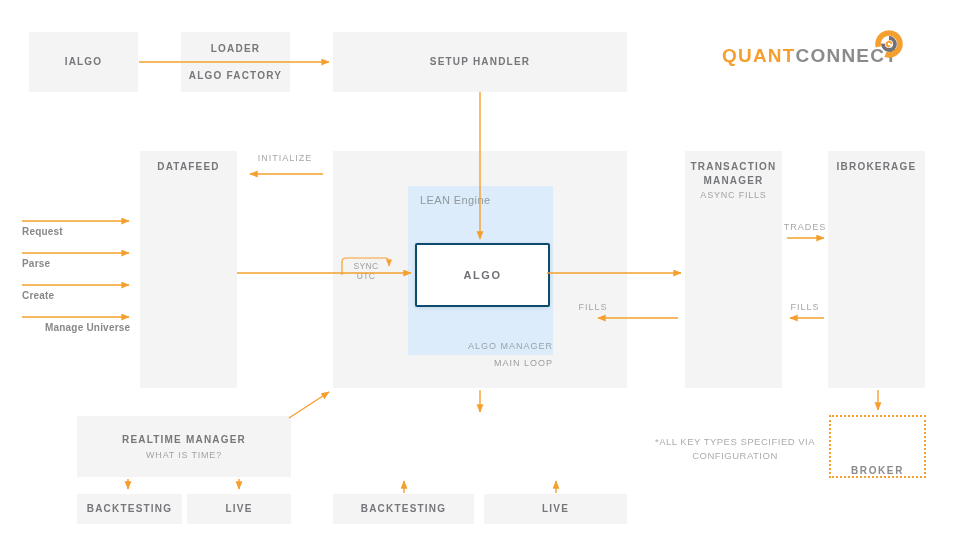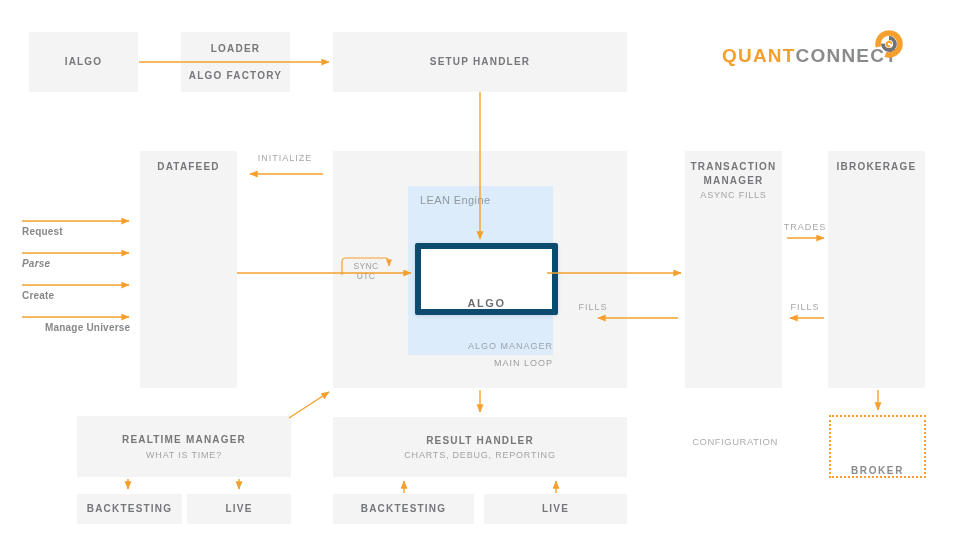--- a/index.html
+++ b/index.html
@@ -17,23 +17,23 @@
     text-align:center;line-height:1.35;
   }
   .box .subtitle{
     font-size:9px;font-weight:normal;letter-spacing:0.8px;color:#A2A3A6;
     text-align:center;margin-top:3px;
   }
   .loader-box{justify-content:space-between;padding:10px 0;box-sizing:border-box;}
   .lean-panel{position:absolute;background:#DCECFA;}
   .lean-title{position:absolute;font-size:11px;color:#8F98A0;letter-spacing:0.4px;}
   .algo-box{
-    position:absolute;background:#ffffff;border:6px solid #0c4a6e;border-radius:2px;
+    position:absolute;background:#ffffff;border:2px solid #0c4a6e;border-radius:2px;
     box-shadow:0 1px 4px rgba(0,0,0,0.10);
-    display:flex;align-items:flex-end;justify-content:center;
+    display:flex;align-items:center;justify-content:center;
   }
   .algo-box .title{font-size:11px;font-weight:bold;letter-spacing:1.6px;color:#6F7073;}
   .small-caption{position:absolute;font-size:9px;letter-spacing:1px;color:#9AA3AC;text-align:right;}
   .conn-label{position:absolute;font-size:9px;letter-spacing:1px;color:#A6A7A9;text-align:center;}
   .feed-label{position:absolute;font-size:10px;font-weight:bold;letter-spacing:0.2px;color:#87888B;}
   .sync-label{position:absolute;font-size:8.5px;letter-spacing:0.3px;color:#9C9D9F;text-align:center;}
   .footnote{position:absolute;font-size:9.5px;letter-spacing:0.5px;color:#ABACAE;text-align:center;line-height:1.45;}
   .broker-box{
     position:absolute;background:#ffffff;border:2px dotted #F5A02E;box-sizing:border-box;
     display:flex;align-items:center;justify-content:center;
@@ -69,21 +69,21 @@
     <circle cx="17" cy="17" r="11" fill="none" stroke="#F5A02E" stroke-width="5.5" stroke-dasharray="58 12" transform="rotate(165 17 17)"></circle>
     <circle cx="17" cy="17" r="6" fill="none" stroke="#717275" stroke-width="3.8" stroke-dasharray="28 10" transform="rotate(-90 17 17)"></circle>
     <circle cx="17" cy="17" r="2.3" fill="none" stroke="#F5A02E" stroke-width="2" stroke-dasharray="11 4" transform="rotate(60 17 17)"></circle>
   </svg>
 
   <div class="box top-align" style="left:140px;top:151px;width:97px;height:237px;">
     <div class="title">DATAFEED</div>
   </div>
 
   <div class="feed-label" style="left:22px;top:226px;">Request</div>
-  <div class="feed-label" style="left:22px;top:258px;font-style:italic;">Parse</div>
+  <div class="feed-label" style="left:22px;top:258px;">Parse</div>
   <div class="feed-label" style="left:22px;top:290px;">Create</div>
   <div class="feed-label" style="left:22px;top:322px;padding-left:23px;">Manage Universe</div>
 
   <div class="box" style="left:333px;top:151px;width:294px;height:237px;"></div>
 
   <div class="lean-panel" style="left:408px;top:186px;width:145px;height:169px;"></div>
   <div class="lean-title" style="left:420px;top:194px;">LEAN Engine</div>
 
   <div class="algo-box" style="left:415px;top:243px;width:131px;height:60px;">
     <div class="title">ALGO</div>
@@ -113,33 +113,30 @@
     <div class="subtitle">WHAT IS TIME?</div>
   </div>
 
   <div class="box" style="left:77px;top:494px;width:105px;height:30px;">
     <div class="title">BACKTESTING</div>
   </div>
   <div class="box" style="left:187px;top:494px;width:104px;height:30px;">
     <div class="title">LIVE</div>
   </div>
 
-  <div class="box" style="left:333px;top:417px;width:294px;height:60px;">
-    <div class="title">RESULT HANDLER</div>
-    <div class="subtitle">CHARTS, DEBUG, REPORTING</div>
-  </div>
 
   <div class="box" style="left:333px;top:494px;width:141px;height:30px;">
     <div class="title">BACKTESTING</div>
   </div>
   <div class="box" style="left:484px;top:494px;width:143px;height:30px;">
     <div class="title">LIVE</div>
   </div>
 
   <div class="footnote" style="left:645px;top:435px;width:180px;">
+    <div>*ALL KEY TYPES SPECIFIED VIA</div>
     <div>CONFIGURATION</div>
   </div>
 
   <div class="broker-box" style="left:829px;top:415px;width:97px;height:63px;align-items:flex-end;">
     <div class="title">BROKER</div>
   </div>
 
   <svg class="connectors" width="960" height="540" viewBox="0 0 960 540">
     <defs>
       <marker id="ar" markerWidth="7" markerHeight="6" refX="5.5" refY="2.5" orient="auto">

